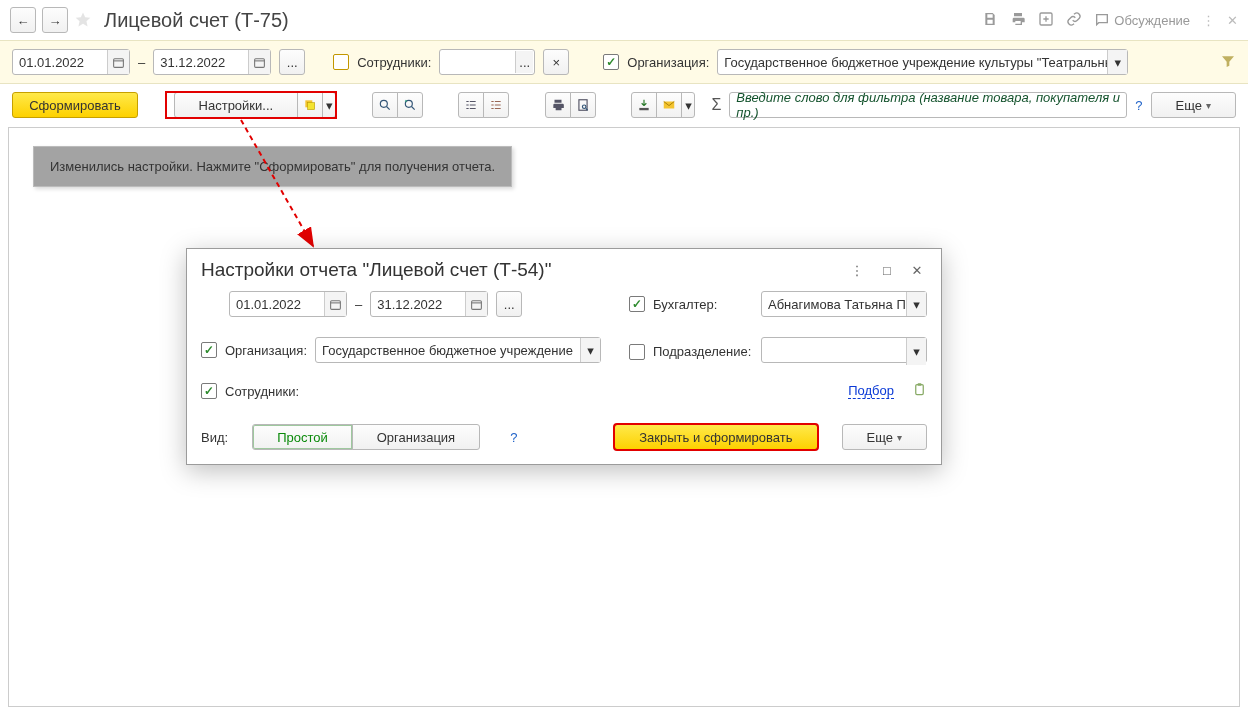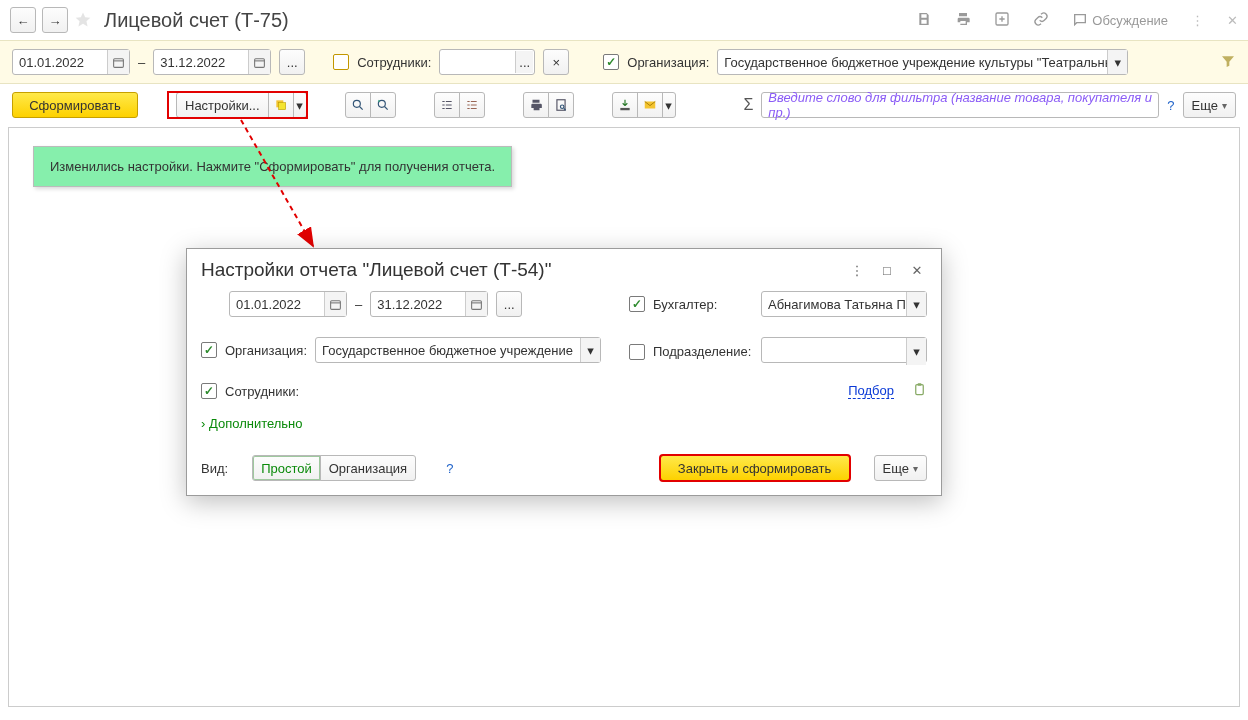--- a/index.html
+++ b/index.html
@@ -12,21 +12,21 @@
   overflow: hidden;
 }
 * { box-sizing: border-box; }
 
 
 .btn {
   display: inline-flex;
   align-items: center;
   justify-content: center;
   height: 26px;
-  padding: 0 8px;
+  padding: 0 24px;
   border: 1px solid #b8b8b8;
   border-radius: 3px;
   background: linear-gradient(#fdfdfd,#f1f1f1);
   cursor: pointer;
   user-select: none;
   color: #333;
   font-size: 13px;
 }
 .btn.icon-only { padding: 0; width: 26px; }
 .btn.yellow {
@@ -50,21 +50,21 @@
 .ghost-icon { width:18px; height:18px; display:inline-block; opacity:.55; }
 .ghost-icon svg { width:100%; height:100%; }
 
 
 .titlebar {
   display:flex; align-items:center;
   height:40px; padding:0 10px; gap:6px;
 }
 .titlebar .title { font-size:20px; color:#444; margin-left:6px; }
 .titlebar .spacer { flex:1; }
-.wnd-icons { display:flex; gap:23px; align-items:center; }
+.wnd-icons { display:flex; gap:12px; align-items:center; }
 .wnd-icons span { color:#999; cursor:pointer; }
 
 
 .filter-row {
   display:flex; align-items:center;
   background:#fffbe6;
   border-top:1px solid #e8e4c2;
   border-bottom:1px solid #e8e4c2;
   padding:8px 12px;
   gap:8px;
@@ -99,21 +99,21 @@
 .report-area {
   position:relative;
   border:1px solid #ccc;
   margin:0 8px 8px 8px;
   height:580px;
   overflow-x: scroll;
   overflow-y: scroll;
 }
 .info-box {
   position:absolute; left:24px; top:18px;
-  border:1px solid #bbb; background:#86efac;
+  border:1px solid #bbb; background:#a3a3a3;
   padding:12px 16px; font-size:13px;
   box-shadow:2px 2px 4px rgba(0,0,0,.15);
 }
 
 
 .dialog {
   position:absolute; left:186px; top:248px;
   width:756px;
   background:#fff;
   border:1px solid #9b9b9b;
@@ -316,21 +316,21 @@
     <div class="btn icon-only">
         <svg width="14" height="14" viewBox="0 0 24 24">
           <rect x="3" y="6" width="18" height="12" fill="#f4c430"></rect>
           <path d="M3 6l9 7 9-7" fill="none" stroke="#a07800" stroke-width="1.5"></path>
         </svg>
       </div>
     <div class="btn split-caret">▾</div>
   </div>
   <div style="flex:1;"></div>
   <span class="sigma">Σ</span>
-  <div class="input" style="flex:0 0 398px;color:#8b5cf6;font-style:italic;">Введите слово для фильтра (название товара, покупателя и пр.)</div>
+  <div class="input" style="flex:0 0 398px;color:#14532d;font-style:italic;">Введите слово для фильтра (название товара, покупателя и пр.)</div>
   <span style="color:#2063c9;cursor:pointer;">?</span>
   <div class="btn caret-down">Еще</div>
 </div>
 
 <div class="report-area">
   <div style="width:2000px;height:1px;"></div>
   <div class="info-box">Изменились настройки. Нажмите "Сформировать" для получения отчета.</div>
 </div>
 
 <svg class="arrow-svg" width="180" height="170">
@@ -414,26 +414,20 @@
       <span class="link">Подбор</span>
       <span style="margin-left:10px;color:#a28;">
         <svg width="15" height="15" viewBox="0 0 24 24">
             <rect x="6" y="4" width="12" height="16" rx="2" fill="none" stroke="#8a6" stroke-width="2"></rect>
             <rect x="9" y="2" width="6" height="4" rx="1" fill="#8a6"></rect>
           </svg>
       </span>
     </div>
 
 
-    <div class="dlg-row" style="margin-top:16px;">
-      <span class="green" style="cursor:pointer;">
-        <span>›</span>
-        <span>Дополнительно</span>
-      </span>
-    </div>
   </div>
 
   <div class="dialog-footer">
     <span>Вид:</span>
     <div class="seg">
       <div class="btn active">Простой</div>
       <div class="btn">Организация</div>
     </div>
     <span style="color:#2063c9;cursor:pointer;margin-left:6px;">?</span>
     <div style="flex:1;"></div>

